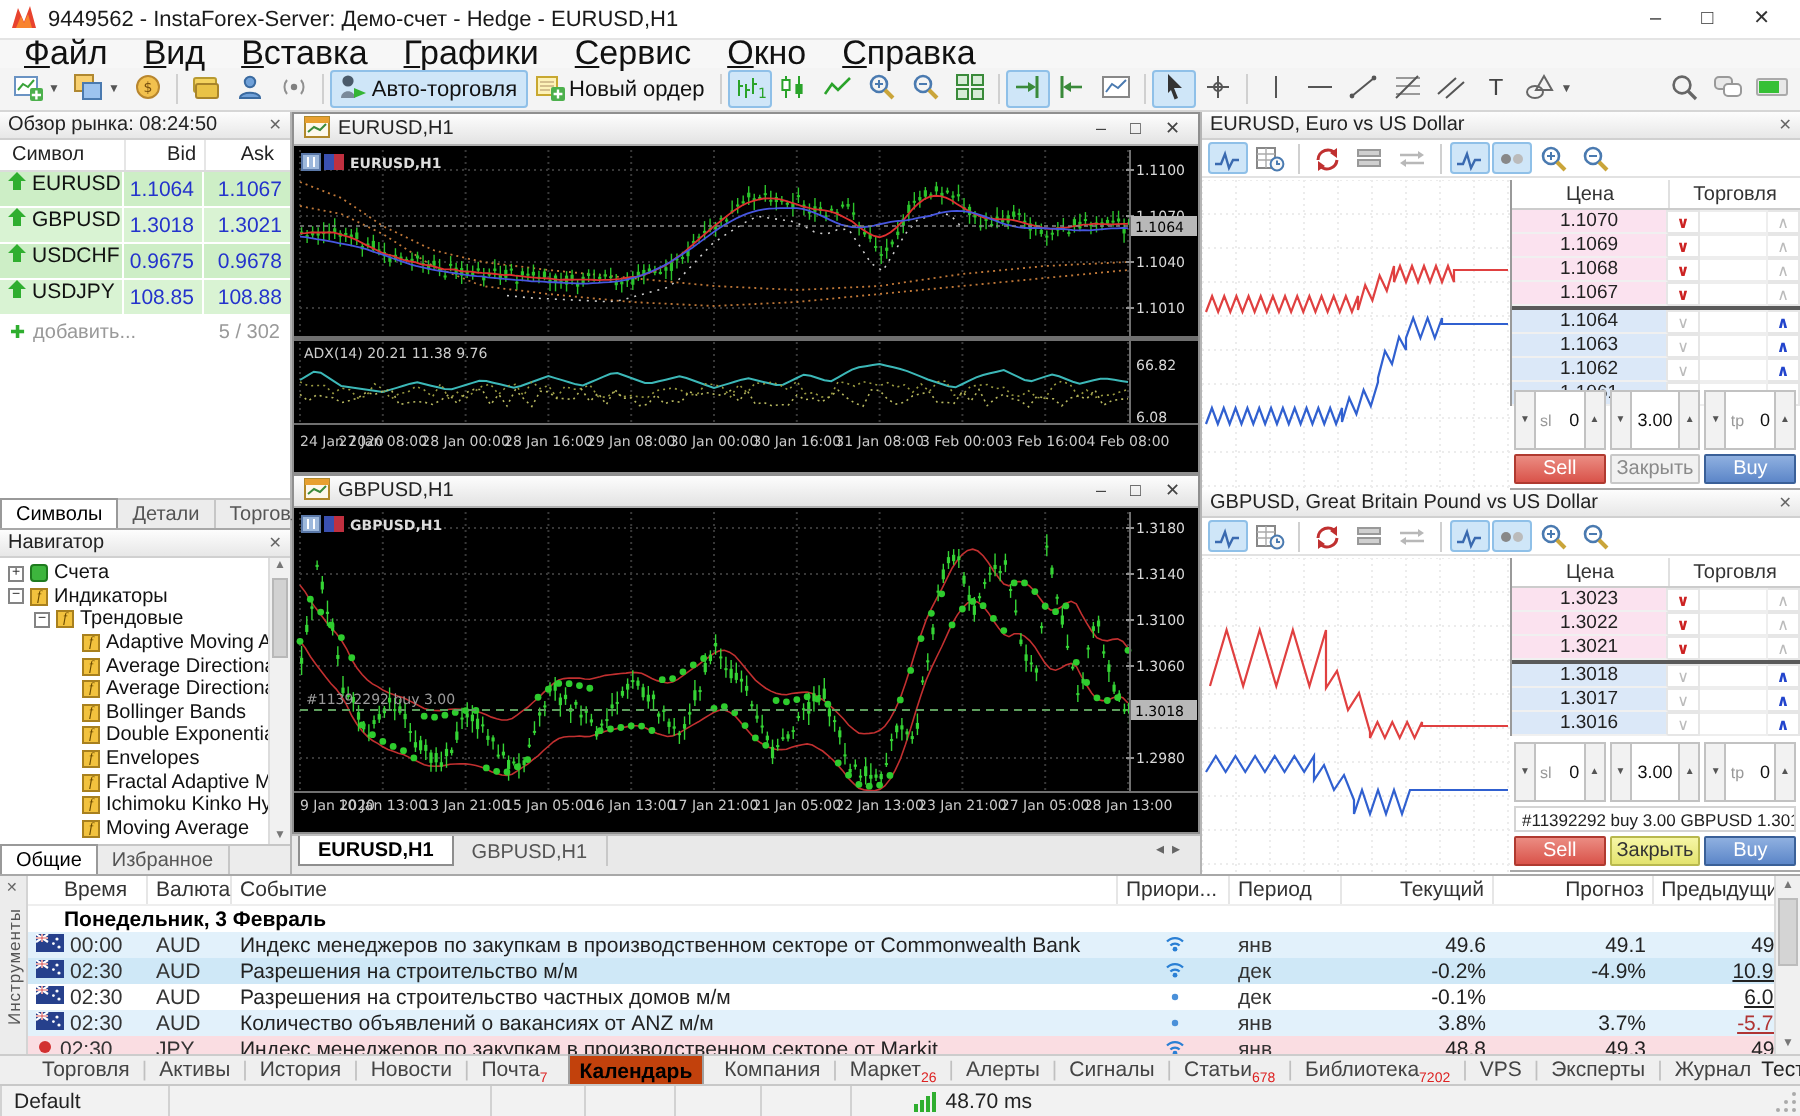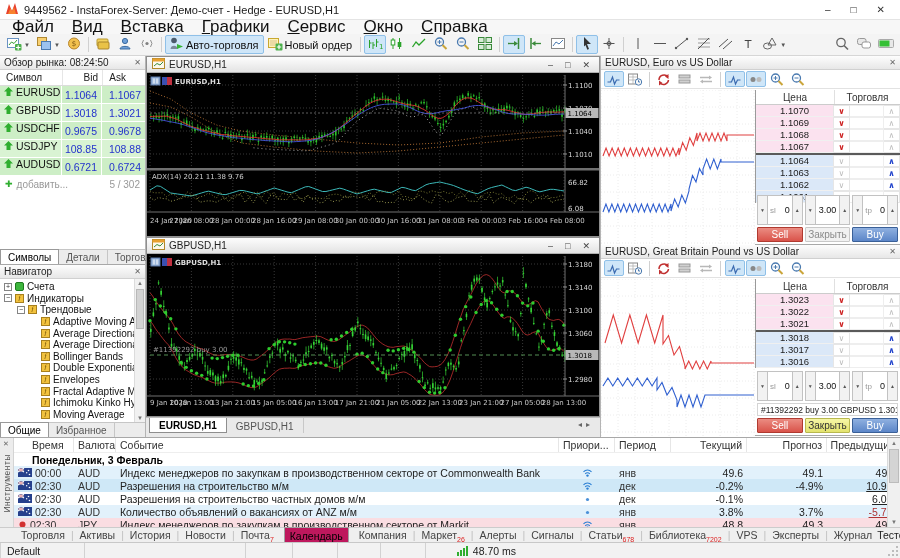--- a/index.html
+++ b/index.html
@@ -22,21 +22,21 @@
 .tspacer{flex:1}
 
 .main{position:absolute;top:56px;left:0;right:0;height:381px;display:flex}
 .leftcol{width:146px;border-right:1px solid #b4b4b4;display:flex;flex-direction:column;background:#fff;flex:none}
 .panelhead{height:14px;background:linear-gradient(#fdfdfd,#e7e7e7);border-bottom:1px solid #d0d0d0;display:flex;align-items:center;padding:0 4px;font-size:10px;color:#222;flex:none}
 .phx{margin-left:auto;color:#666;font-size:8px}
 .mw{height:209px;display:flex;flex-direction:column;border-bottom:1px solid #a8a8a8}
 .mwhead{display:flex;height:16px;border-bottom:1px solid #dcdcdc;font-size:10px;color:#222;align-items:center;flex:none}
 .mwh1{width:62px;padding-left:6px}
 .mwh2{width:40px;text-align:right;padding-right:4px;border-left:1px solid #e6e6e6;height:100%;display:flex;align-items:center;justify-content:flex-end}
-.mwh3{flex:1;text-align:right;padding-right:19px;border-left:1px solid #e6e6e6;height:100%;display:flex;align-items:center;justify-content:flex-end}
+.mwh3{flex:1;text-align:right;padding-right:8px;border-left:1px solid #e6e6e6;height:100%;display:flex;align-items:center;justify-content:flex-end}
 .mwrow{display:flex;height:18px;align-items:center;background:#cdeec6;border-bottom:1px solid #fff;font-size:10.5px;flex:none}
 .mwrow:nth-child(even){background:#d9f3d3}
 .mwsym{width:62px;display:flex;align-items:flex-start;gap:3px;padding-left:4px;color:#111;border-right:1px solid #fff;height:100%}
 .mwbid{width:40px;text-align:right;padding-right:4px;border-right:1px solid #fff;height:100%;display:flex;align-items:center;justify-content:flex-end}
 .mwask{flex:1;text-align:right;padding-right:4px;height:100%;display:flex;align-items:center;justify-content:flex-end}
 .mwadd{height:16px;display:flex;align-items:center;font-size:10px;color:#999;padding:0 5px;gap:4px;flex:none}
 .mwadd .plus{color:#2fae2f;font-size:9px}
 .mwadd .cnt{margin-left:auto;color:#999}
 .mwfill{flex:1;background:#fff}
 .ptabs{height:15px;background:#ececec;border-top:1px solid #c6c6c6;display:flex;font-size:10px;align-items:stretch;flex:none}
@@ -126,21 +126,21 @@
 .cl-fore{width:80px;justify-content:flex-end;color:#222}
 .cl-prev{width:73px;justify-content:flex-end;color:#222}
 .prevlink{text-decoration:underline}
 .calscroll{position:absolute;right:0;top:0;width:13px;bottom:0;background:#f0f0f0;border-left:1px solid #dadada;font-size:6px;color:#777}
 .calscroll .sa{position:absolute;top:2px;left:3px}
 .calscroll .sb{position:absolute;bottom:2px;left:3px}
 .calscroll .thumb{position:absolute;top:11px;left:1px;width:10px;height:34px;background:#d4d4d4;border:1px solid #bcbcbc}
 
 .bottomtabs{position:absolute;top:527px;left:0;right:0;height:15px;background:#efefef;border-top:1px solid #ccc;display:flex;align-items:center;font-size:10.5px;color:#444;padding-left:16px;white-space:nowrap}
 .btab{padding:0 5px;display:flex;align-items:flex-start;height:15px;line-height:15px}
-.btab.on{background:#be185d;border:1px solid #a0a0a0;border-bottom:none;font-weight:normal;color:#000;margin-top:-2px;padding-top:1px}
+.btab.on{background:#c2410c;border:1px solid #a0a0a0;border-bottom:none;font-weight:bold;color:#000;margin-top:-2px;padding-top:1px}
 .bsep{color:#c0c0c0;padding:0 1px}
 .badge{color:#d22;font-size:7px;margin-top:4px}
 .testerlbl{margin-left:auto;padding-right:10px;color:#222}
 .statusbar{position:absolute;top:542px;left:0;right:0;height:16px;background:#f2f2f2;border-top:1px solid #c8c8c8;display:flex;align-items:stretch;font-size:10.5px;color:#222}
 .shelp{display:flex;align-items:center;padding:0 6px;width:353px}
 .scell{border-left:1px solid #d2d2d2;display:flex;align-items:center;padding:0 6px}
 .sdefault{width:84px}
 .sc1{width:161px}.sc2{width:47px}.sc3{width:45px}.sc4{width:43px}.sc5{width:45px}
 .slat{width:97px;gap:4px;justify-content:flex-end}
 .sgrip{margin-left:auto;width:16px;position:relative}
@@ -414,30 +414,20 @@
             </div>
             <div class="mwrow">
               <span class="mwsym">
                 <span><svg width="9" height="9" viewBox="0 0 9 9">
                     <polygon points="4.5,0 9,4.5 6.5,4.5 6.5,9 2.5,9 2.5,4.5 0,4.5" fill="#2fae2f"></polygon>
                   </svg></span>
                 <span>USDJPY</span>
               </span>
               <span class="mwbid" style="color: rgb(36, 51, 204); text-align: right;">108.85</span>
               <span class="mwask" style="color: rgb(36, 51, 204);">108.88</span>
-            </div>
-            <div class="mwrow">
-              <span class="mwsym">
-                <span><svg width="9" height="9" viewBox="0 0 9 9">
-                    <polygon points="4.5,0 9,4.5 6.5,4.5 6.5,9 2.5,9 2.5,4.5 0,4.5" fill="#2fae2f"></polygon>
-                  </svg></span>
-                <span>AUDUSD</span>
-              </span>
-              <span class="mwbid" style="color: rgb(36, 51, 204);">0.6721</span>
-              <span class="mwask" style="color: rgb(36, 51, 204);">0.6724</span>
             </div>
           </div>
         <div class="mwadd">
           <span class="plus">✚</span>
           <span>добавить...</span>
           <span class="cnt">5 / 302</span>
         </div>
         <div class="mwfill"></div>
         <div class="ptabs" id="mw-tabs">
             <span class="ptab on">Символы</span>
@@ -1558,21 +1548,21 @@
               <div class="tradebtns">
                 <div class="btn-sell">Sell</div>
                 <div class="btn-close gray">Закрыть</div>
                 <div class="btn-buy">Buy</div>
               </div>
             </div>
           </div>
         </div>
       <div class="depth" id="depth-1">
           <div class="panelhead">
-            <span>EURUSD, Great Britain Pound vs US Dollar</span>
+            <span>GBPUSD, Great Britain Pound vs US Dollar</span>
             <span class="phx">✕</span>
           </div>
           <div class="dtoolbar">
             <span class="dbtn on">
               <svg width="16" height="15" viewBox="0 0 16 15">
                 <path d="M1.5 10 h3 l2 -5 2 7 2 -4 h3" stroke="#3a6ab0" fill="none" stroke-width="1.2"></path>
               </svg>
             </span>
             <span class="dbtn">
               <svg width="16" height="15" viewBox="0 0 16 15">

